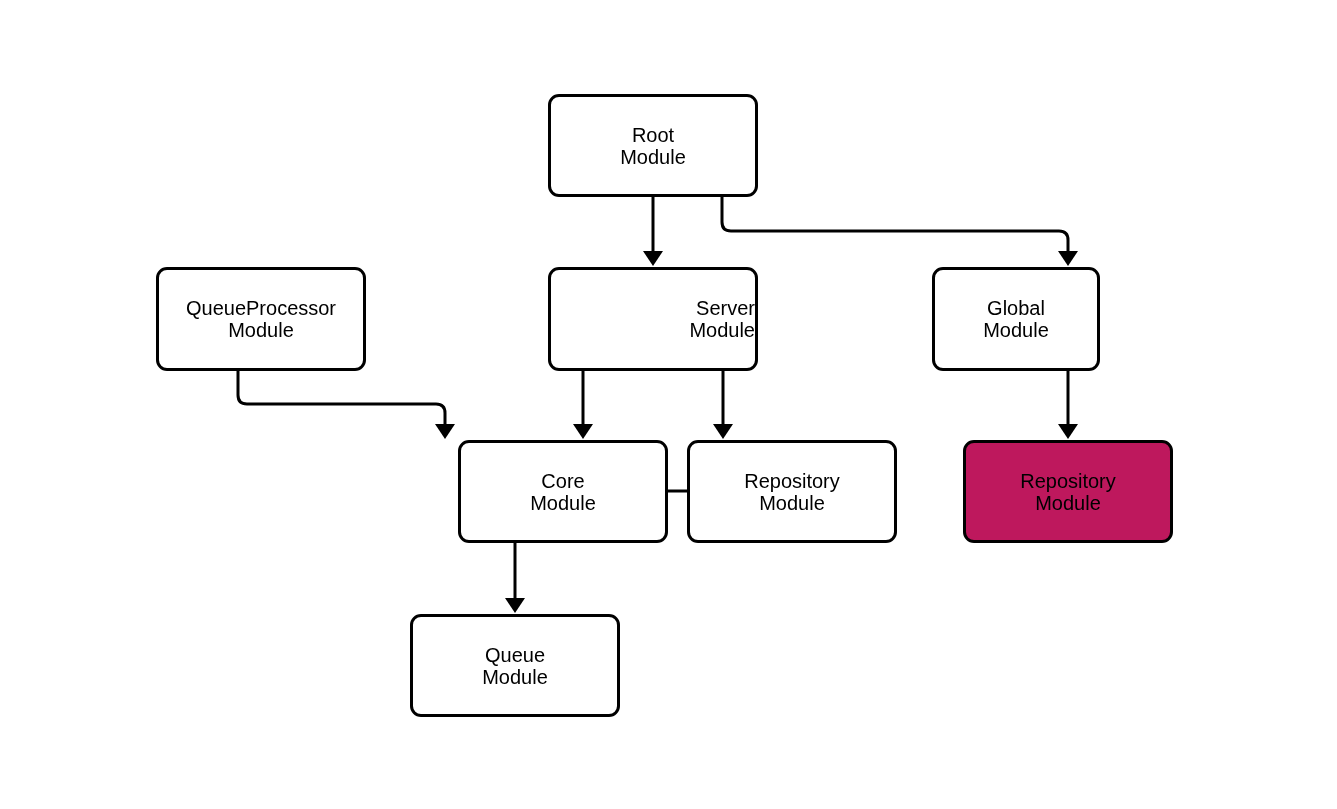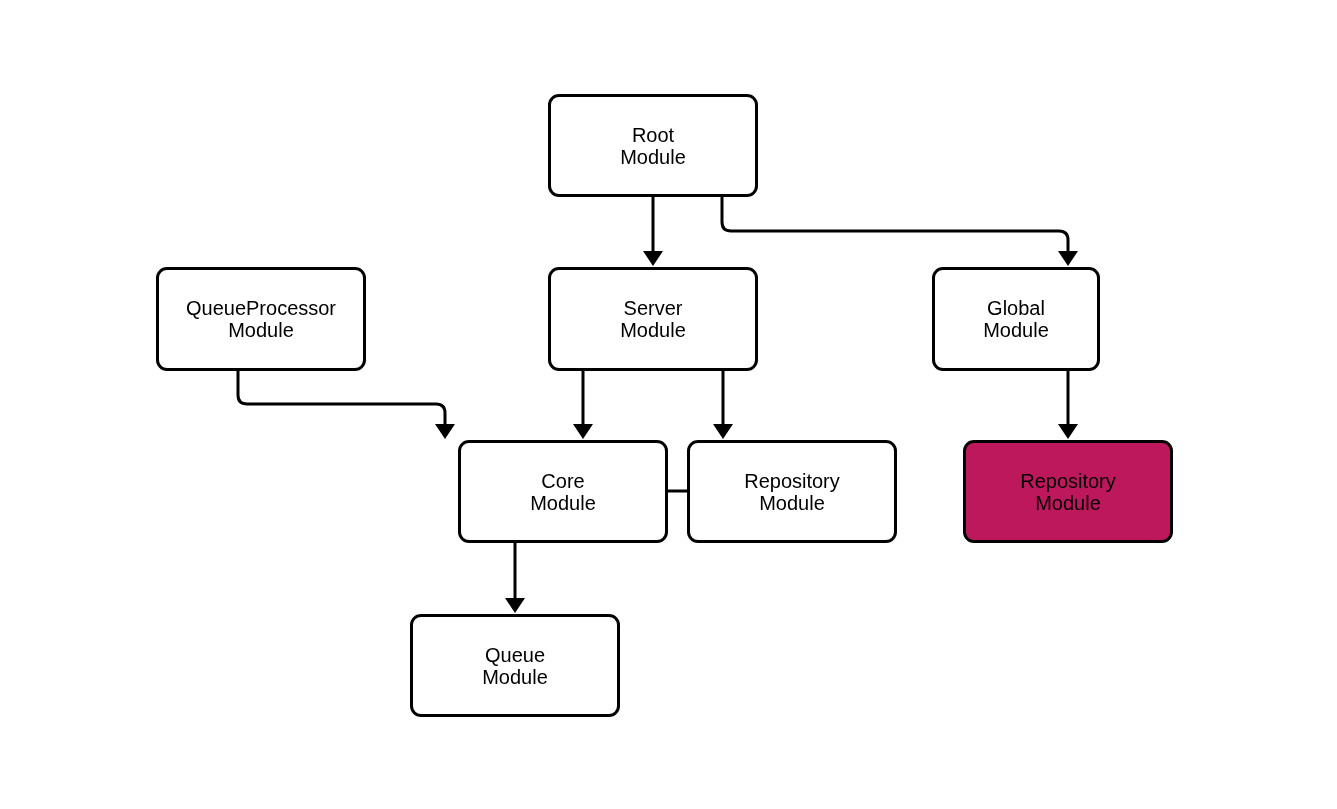--- a/index.html
+++ b/index.html
@@ -90,21 +90,21 @@
   <div class="node" style="left: 548px; top: 94px; width: 210px; height: 103px; border-width: 3px; border-color: rgb(0, 0, 0); border-radius: 11px; background: rgb(255, 255, 255);">
     <span class="node-line">Root</span>
     <span class="node-line">Module</span>
   </div>
 
   <div class="node" style="left: 133px; top: 267px; width: 210px; height: 104px; border-width: 3px; border-color: rgb(0, 0, 0); border-radius: 11px; background: rgb(255, 255, 255); margin-left: 23px;">
     <span class="node-line">QueueProcessor</span>
     <span class="node-line">Module</span>
   </div>
 
-  <div class="node" style="left: 548px; top: 267px; width: 210px; height: 104px; border-width: 3px; border-color: rgb(0, 0, 0); border-radius: 11px; background: rgb(255, 255, 255);">
+  <div class="node" style="left: 548px; top: 267px; width: 210px; height: 104px; border-width: 3px; border-color: rgb(0, 0, 0); border-radius: 11px; background: rgb(255, 255, 255); align-items: flex-end;">
     <span class="node-line">Server</span>
     <span class="node-line">Module</span>
   </div>
 
   <div class="node" style="left: 932px; top: 267px; width: 168px; height: 104px; border-width: 3px; border-color: rgb(0, 0, 0); border-radius: 11px; background: rgb(255, 255, 255);">
     <span class="node-line">Global</span>
     <span class="node-line">Module</span>
   </div>
 
   <div class="node" style="left: 410px; top: 440px; width: 210px; height: 103px; border-width: 3px; border-color: rgb(0, 0, 0); border-radius: 11px; background: rgb(255, 255, 255); margin-left: 48px;">

